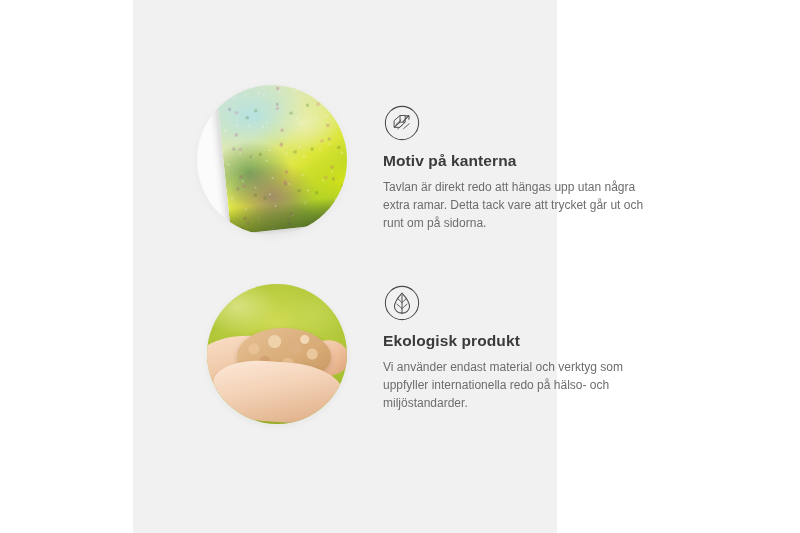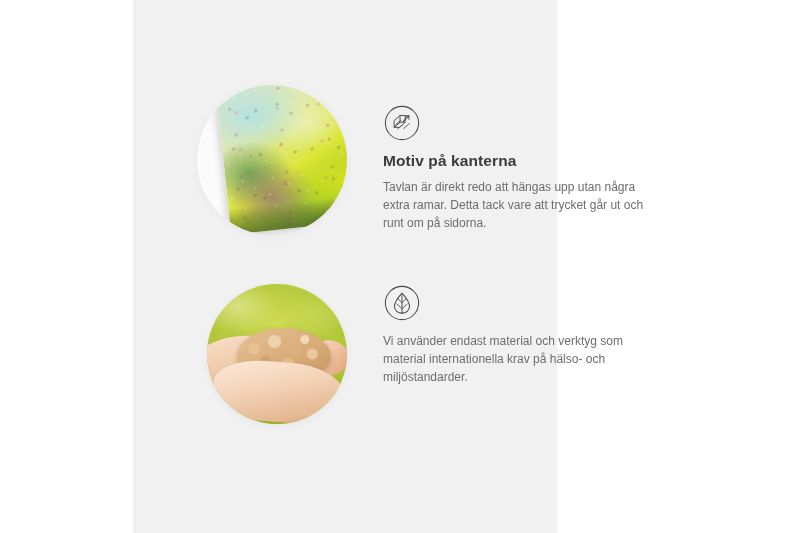--- a/index.html
+++ b/index.html
@@ -250,18 +250,19 @@
       <div class="text-col text-2" style="top:24px;">
         <svg class="feat-icon" viewBox="0 0 48 48">
           <circle cx="24" cy="24" r="21" fill="none" stroke="#4a4a4a" stroke-width="1.3"></circle>
           <path d="M24 11.5 C31 19 33.5 25 33.5 28.5 C33.5 33.5 29 36.8 24 36.8 C19 36.8 14.5 33.5 14.5 28.5 C14.5 25 17 19 24 11.5 Z" fill="none" stroke="#4a4a4a" stroke-width="1.3" stroke-linejoin="round"></path>
           <path d="M24 14 L24 37.5" fill="none" stroke="#4a4a4a" stroke-width="1.2" stroke-linecap="round"></path>
           <path d="M24 23.5 L18.6 18.4" fill="none" stroke="#4a4a4a" stroke-width="1.1" stroke-linecap="round"></path>
           <path d="M24 23.5 L29.4 18.4" fill="none" stroke="#4a4a4a" stroke-width="1.1" stroke-linecap="round"></path>
           <path d="M24 31 L17.6 25.4" fill="none" stroke="#4a4a4a" stroke-width="1.1" stroke-linecap="round"></path>
           <path d="M24 31 L30.4 25.4" fill="none" stroke="#4a4a4a" stroke-width="1.1" stroke-linecap="round"></path>
         </svg>
-        <div class="feat-body">Vi använder endast material och verktyg som material internationella krav på hälso- och miljöstandarder.</div>
+        <div class="feat-title">Ekologisk produkt</div>
+        <div class="feat-body">Vi använder endast material och verktyg som uppfyller internationella redo på hälso- och miljöstandarder.</div>
       </div>
     </div>
 
   </div>
 </div>
 
 </body></html>

